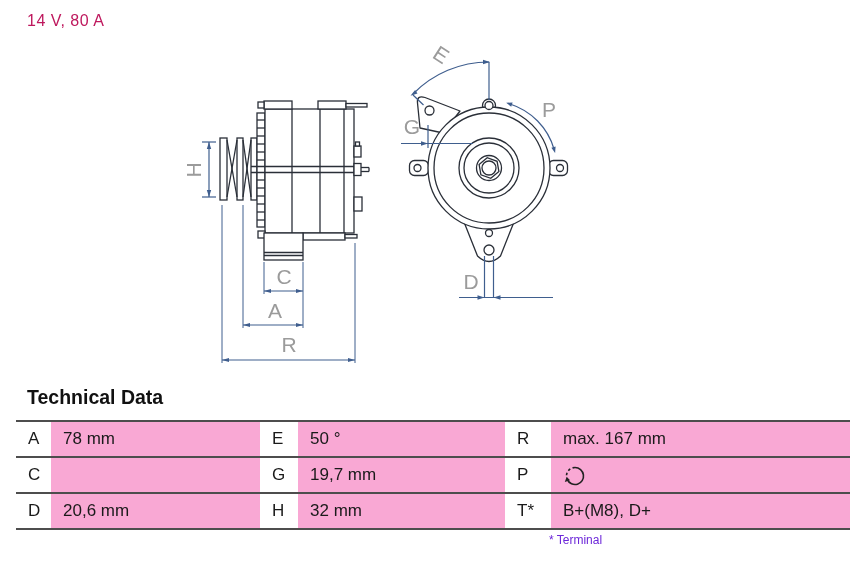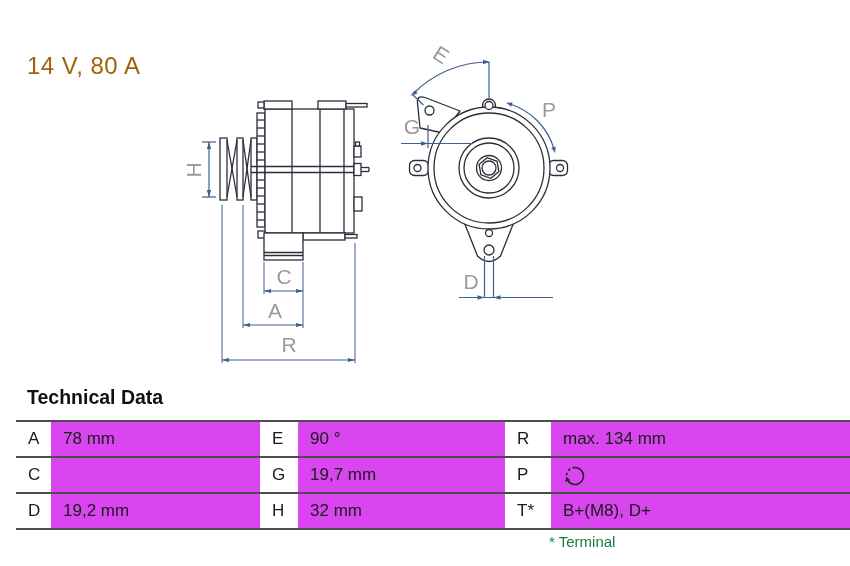--- a/index.html
+++ b/index.html
@@ -2,21 +2,21 @@
 <html><head>
 <meta charset="utf-8">
 <style>
   html,body{margin:0;padding:0;}
   body{
     width:850px;height:566px;position:relative;background:#ffffff;
     font-family:"Liberation Sans",sans-serif;color:#1a1a1a;overflow:hidden;
   }
   .title{
     position:absolute;left:27px;top:12px;
-    font-size:24px;letter-spacing:.5px;color:#a16207;margin-top:40px;
+    font-size:16px;letter-spacing:.5px;color:#be185d;
   }
   .drawing{position:absolute;left:178px;top:38px;}
   svg text.lbl{
     font-family:"Liberation Sans",sans-serif;
     font-size:21px;fill:#9b9b9b;font-weight:400;
   }
   .section-heading{
     position:absolute;left:27px;top:386px;margin:0;
     font-size:19.5px;font-weight:bold;color:#111;text-align:center;
   }
@@ -24,24 +24,24 @@
     position:absolute;left:16px;top:420px;width:834px;
     border-collapse:collapse;table-layout:fixed;
   }
   table.tech td{
     height:34px;font-size:17px;vertical-align:middle;
     padding:0 0 0 12px;white-space:nowrap;overflow:hidden;
   }
   table.tech tr{border-top:2px solid #4d4d4d;}
   table.tech tr:last-child{border-bottom:2px solid #4d4d4d;}
   td.key{background:#ffffff;}
-  td.val{background:#d946ef;padding-left:10px;}
+  td.val{background:#f9a8d4;padding-left:10px;}
   .rot-icon{display:inline-block;vertical-align:middle;margin-top:1px;}
   .footnote{
-    position:absolute;left:549px;top:533px;font-size:15px;color:#15803d;
+    position:absolute;left:549px;top:533px;font-size:12px;color:#6d28d9;
   }
 </style>
 </head>
 <body>
 
 <div class="title">14 V, 80 A</div>
 
 <svg class="drawing" width="412" height="345" viewBox="178 38 412 345">
   <g stroke="#2a2f38" stroke-width="1.3" fill="none">
 
@@ -182,41 +182,41 @@
     <col style="width:38px">
       <col style="width:207px">
     <col style="width:46px">
       <col style="width:299px">
   </colgroup>
   <tbody>
     <tr>
       <td class="key">A</td>
       <td class="val">78 mm</td>
       <td class="key">E</td>
-      <td class="val">90 °</td>
+      <td class="val">50 °</td>
       <td class="key">R</td>
-      <td class="val">max. 134 mm</td>
+      <td class="val">max. 167 mm</td>
     </tr>
     <tr>
       <td class="key">C</td>
       <td class="val"></td>
       <td class="key">G</td>
       <td class="val">19,7 mm</td>
       <td class="key">P</td>
       <td class="val">
         <svg class="rot-icon" width="24" height="24" viewBox="0 0 24 24">
           <path d="M 12 3.5 A 8.5 8.5 0 1 1 4.3 15.6" fill="none" stroke="#222" stroke-width="1.6"></path>
           <path d="M 12 3.5 A 8.5 8.5 0 0 0 3.5 12" fill="none" stroke="#222" stroke-width="1.6" stroke-dasharray="2.5 2.5"></path>
           <polygon points="1.8,18.1 7.06,16.24 3.66,12.84" fill="#222"></polygon>
         </svg>
       </td>
     </tr>
     <tr>
       <td class="key">D</td>
-      <td class="val">19,2 mm</td>
+      <td class="val">20,6 mm</td>
       <td class="key">H</td>
       <td class="val">32 mm</td>
       <td class="key">T*</td>
       <td class="val">B+(M8), D+</td>
     </tr>
   </tbody>
 </table>
 
 <div class="footnote">* Terminal</div>
 

